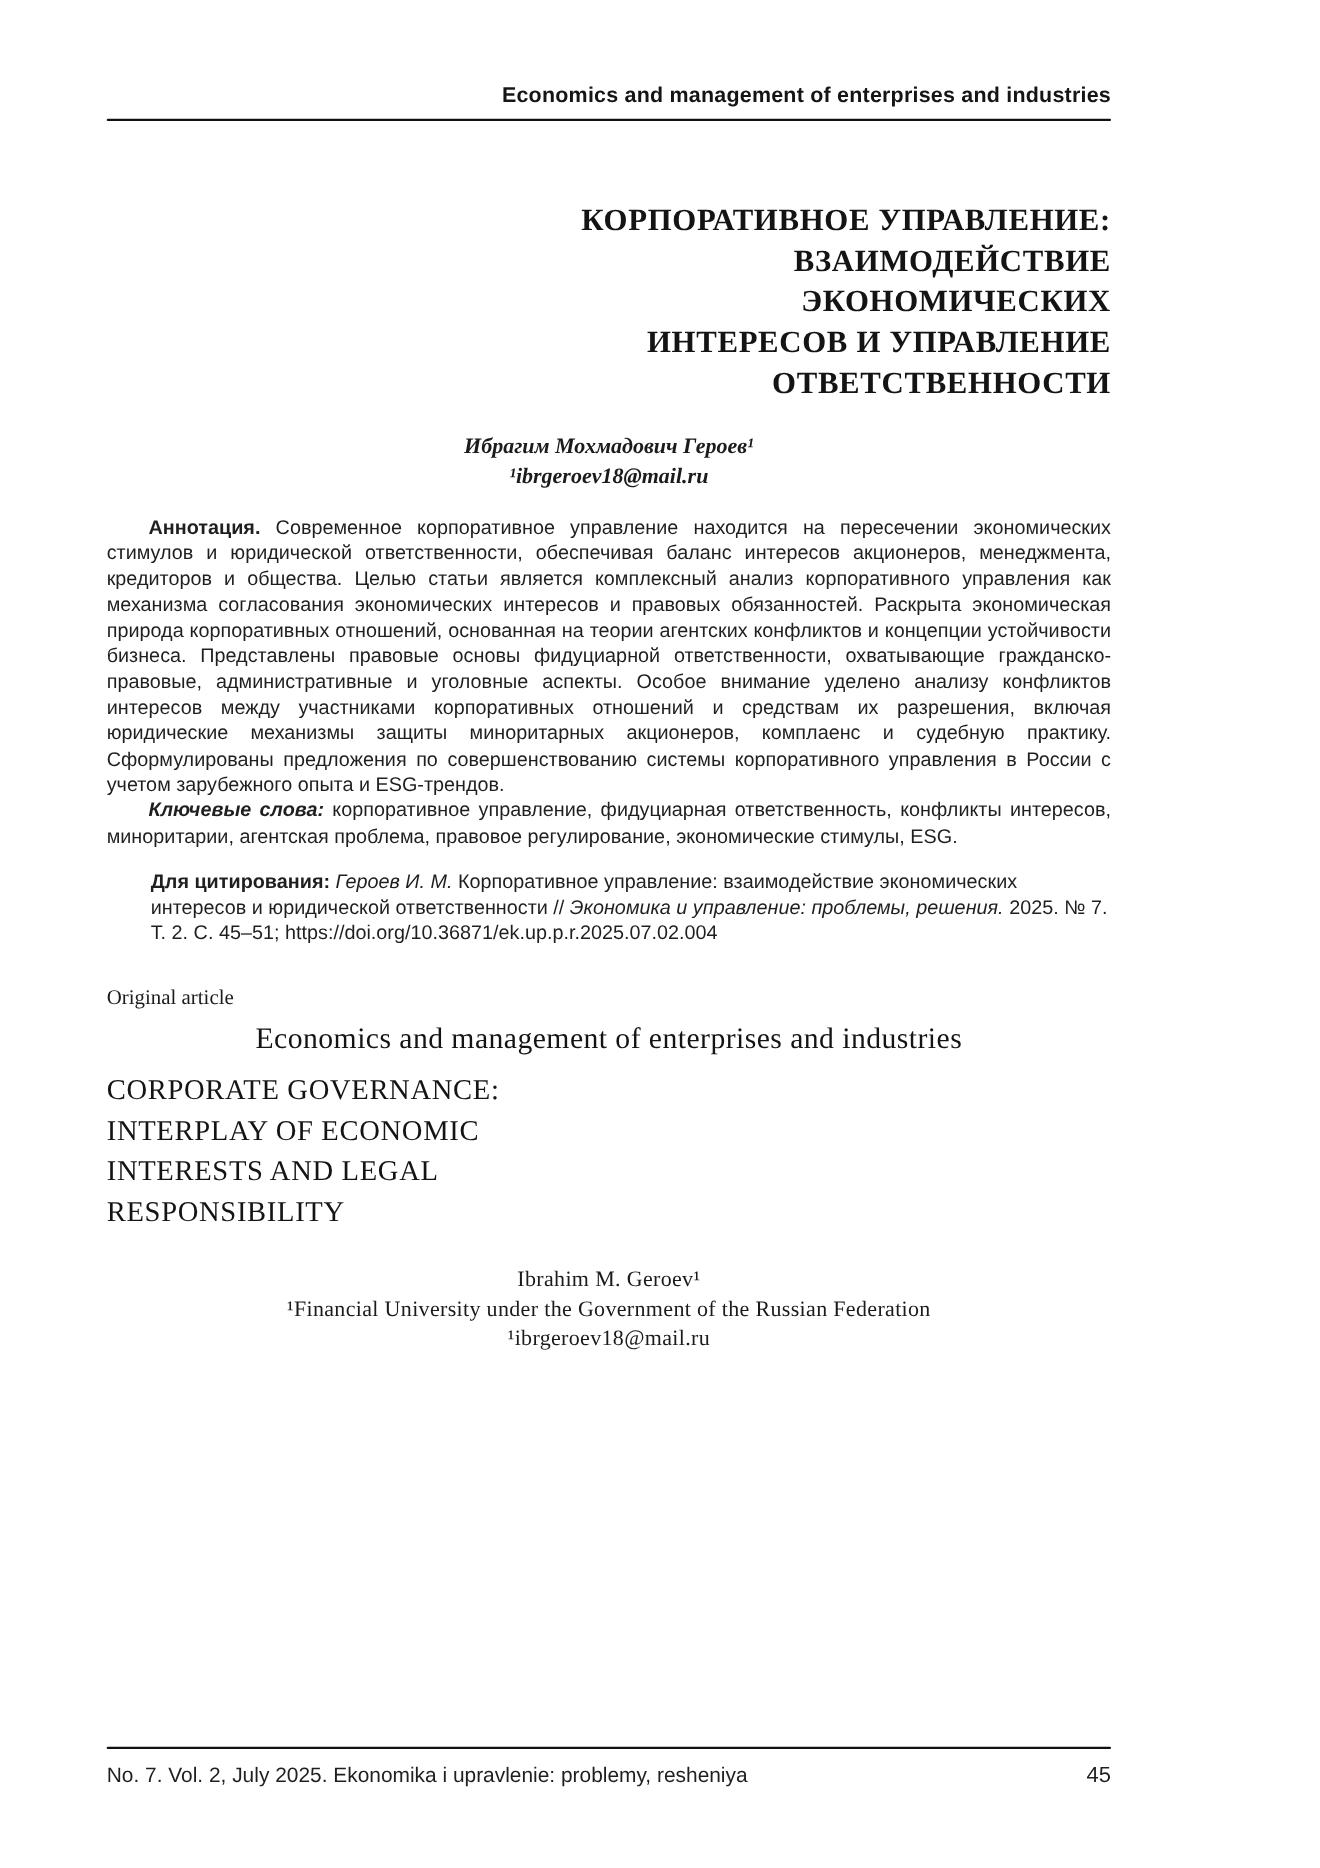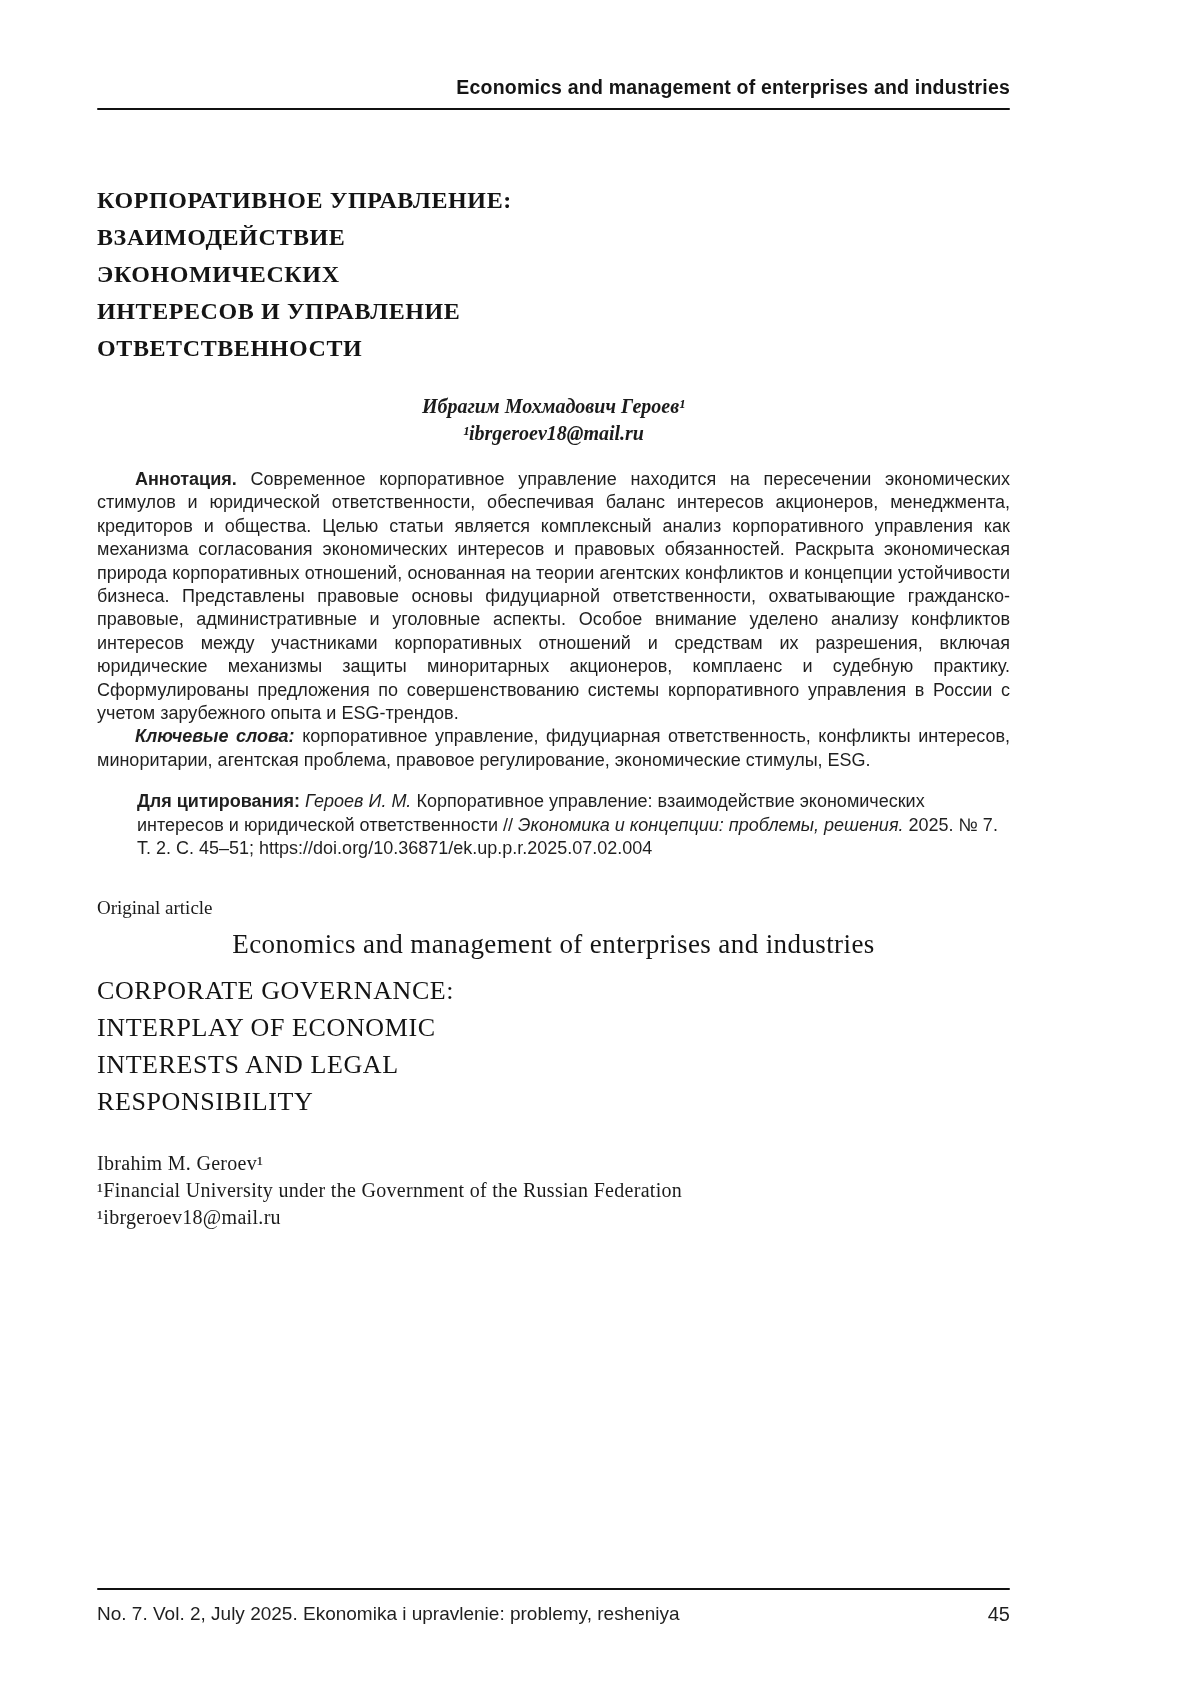--- a/index.html
+++ b/index.html
@@ -38,23 +38,23 @@
   
   .meta {
     margin-top: 18px;
     font-size: 19px;
     line-height: 23.5px;
   }
 
   
   .ru-title {
     margin-top: 72px;
-    text-align: left;
+    text-align: right;
     font-weight: bold;
-    font-size: 24px;
+    font-size: 28px;
     line-height: 37px;
     letter-spacing: 0.6px;
     color: #141414;
   }
   .ru-title .line { display: block; }
 
   
   .ru-authors {
     margin-top: 26px;
     text-align: center;
@@ -105,38 +105,39 @@
     margin-top: 12px;
     font-size: 26px;
     font-weight: normal;
     line-height: 37px;
     letter-spacing: 0.6px;
     color: #141414;
   }
   .en-title .line { display: block; }
   .en-authors {
     margin-top: 30px;
+    text-align: center;
     font-size: 20px;
     line-height: 27px;
     letter-spacing: 0.3px;
   }
 
   
   .footer {
     position: absolute;
     left: 97px;
     right: 190px;
     top: 1588px;
   }
   .footer-rule { height: 2px; background: #111; }
   .footer-row {
     margin-top: 13px;
     display: flex;
     justify-content: space-between;
-    align-items: flex-start;
+    align-items: center;
     font-family: "Liberation Sans", sans-serif;
     font-size: 19px;
     color: #1f1f1f;
   }
   .page-number { font-size: 20px; }
 </style>
 </head>
 <body>
 
 <div class="page">
@@ -157,21 +158,21 @@
 
   <div class="ru-authors">
     <div>Ибрагим Мохмадович Героев¹</div>
     <div>¹ibrgeroev18@mail.ru</div>
   </div>
 
   <p class="abstract"><span class="label-bold">Аннотация.</span> <span>Современное корпоративное управление находится на пересечении экономических стимулов и юридической ответственности, обеспечивая баланс интересов акционеров, менеджмента, кредиторов и общества. Целью статьи является комплексный анализ корпоративного управления как механизма согласования экономических интересов и правовых обязанностей. Раскрыта экономическая природа корпоративных отношений, основанная на теории агентских конфликтов и концепции устойчивости бизнеса. Представлены правовые основы фидуциарной ответственности, охватывающие гражданско-правовые, административные и уголовные аспекты. Особое внимание уделено анализу конфликтов интересов между участниками корпоративных отношений и средствам их разрешения, включая юридические механизмы защиты миноритарных акционеров, комплаенс и судебную практику. Сформулированы предложения по совершенствованию системы корпоративного управления в России с учетом зарубежного опыта и ESG-трендов.</span></p>
 
   <p class="keywords"><span class="label-bold-italic">Ключевые слова:</span> <span>корпоративное управление, фидуциарная ответственность, конфликты интересов, миноритарии, агентская проблема, правовое регулирование, экономические стимулы, ESG.</span></p>
 
-  <p class="citation"><span class="label-bold">Для цитирования:</span> <i>Героев И. М.</i> <span>Корпоративное управление: взаимодействие экономических интересов и юридической ответственности //</span> <i>Экономика и концепции: проблемы, решения.</i> <span>2025. № 7. Т. 2. С. 45–51; https://doi.org/10.36871/ek.up.p.r.2025.07.02.004</span></p>
+  <p class="citation"><span class="label-bold">Для цитирования:</span> <i>Героев И. М.</i> <span>Корпоративное управление: взаимодействие экономических интересов и юридической ответственности //</span> <i>Экономика и управление: проблемы, решения.</i> <span>2025. № 7. Т. 2. С. 45–51; https://doi.org/10.36871/ek.up.p.r.2025.07.02.004</span></p>
 
   <div class="original-article">Original article</div>
 
   <h2 class="en-section-title">Economics and management of enterprises and industries</h2>
 
   <h2 class="en-title">
     <span class="line">CORPORATE GOVERNANCE:</span>
     <span class="line">INTERPLAY OF ECONOMIC</span>
     <span class="line">INTERESTS AND LEGAL</span>
     <span class="line">RESPONSIBILITY</span>

